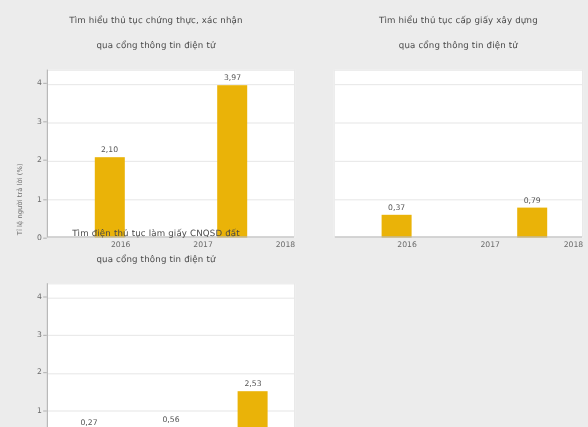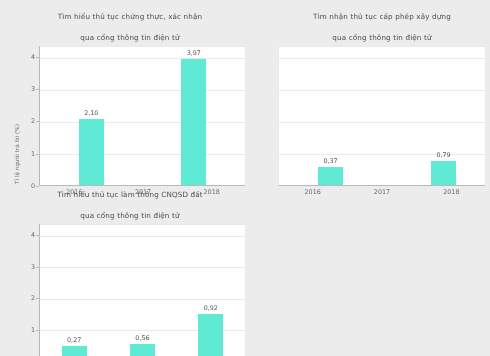--- a/index.html
+++ b/index.html
@@ -25,21 +25,21 @@
   #panel-2 { left: 278px; top: 2px;   width: 208px; height: 176px; }
   #panel-3 { left: 14px;  top: 180px; width: 232px; height: 174px; }
 
   
   .chart-title {
     text-align: center;
     font-size: 7.2px;
     line-height: 1.45;
     color: #4a4a4a;
     letter-spacing: 0.02em;
-    padding: 0 4px 2px 4px;
+    padding: 0 4px 14px 4px;
     white-space: pre-line;
   }
 
   
   .plot-wrap {
     position: relative;
     display: flex;
     flex-direction: row;
     align-items: stretch;
   }
@@ -121,21 +121,21 @@
   .bar-slot {
     flex: 1 1 0;
     height: 100%;
     position: relative;
     display: flex;
     align-items: flex-end;
     justify-content: center;
   }
   .bar {
     width: 25px;
-    background: #5eead4;
+    background: #eab308;
     position: relative;
   }
   .bar-value {
     position: absolute;
     bottom: 100%;
     left: 50%;
     transform: translateX(-50%);
     margin-bottom: 2px;
     font-size: 6.4px;
     color: #555555;
@@ -148,21 +148,21 @@
     margin-top: 2px;
   }
   .xaxis .spacer { flex: 0 0 auto; }
   .xaxis .xticks {
     flex: 1 1 auto;
     display: flex;
     flex-direction: row;
   }
   .xaxis .xtick {
     flex: 1 1 0;
-    text-align: center;
+    text-align: right;
     font-size: 6.4px;
     color: #6b6b6b;
   }
 </style>
 </head>
 <body>
 
 <div class="figure" id="panel-1">
   <div class="chart-title">
     <span>Tìm hiểu thủ tục chứng thực, xác nhận</span><br>
@@ -210,21 +210,21 @@
     <div class="xticks">
       <div class="xtick">2016</div>
       <div class="xtick">2017</div>
       <div class="xtick">2018</div>
     </div>
   </div>
 </div>
 
 <div class="figure" id="panel-2">
   <div class="chart-title">
-    <span>Tìm nhận thủ tục cấp phép xây dựng</span><br>
+    <span>Tìm hiểu thủ tục cấp giấy xây dựng</span><br>
     <span>qua cổng thông tin điện tử</span>
   </div>
   <div class="plot-wrap" style="height:140px;">
     <div class="plot-area" style="border-left:1px solid #e9e9e9;">
       <div class="gridline" style="top:77.01%;"></div>
       <div class="gridline" style="top:54.02%;"></div>
       <div class="gridline" style="top:31.03%;"></div>
       <div class="gridline" style="top:8.05%;"></div>
       <div class="bars">
         <div class="bar-slot">
@@ -245,21 +245,21 @@
     <div class="xticks">
       <div class="xtick">2016</div>
       <div class="xtick">2017</div>
       <div class="xtick">2018</div>
     </div>
   </div>
 </div>
 
 <div class="figure" id="panel-3">
   <div class="chart-title">
-    <span>Tìm hiểu thủ tục làm thông CNQSD đất</span><br>
+    <span>Tìm điện thủ tục làm giấy CNQSD đất</span><br>
     <span>qua cổng thông tin điện tử</span>
   </div>
   <div class="plot-wrap" style="height:138px;">
     <div class="ylabel-rot">
       <span></span>
     </div>
     <div class="ytick-col">
 
       <div class="ytick" style="top:77.01%;">1</div>
       <div class="ytick" style="top:54.02%;">2</div>
@@ -283,21 +283,21 @@
             <span class="bar-value">0,27</span>
           </div>
         </div>
         <div class="bar-slot">
           <div class="bar" style="height:12.87%;">
             <span class="bar-value">0,56</span>
           </div>
         </div>
         <div class="bar-slot">
           <div class="bar" style="height:35.17%;">
-            <span class="bar-value">0,92</span>
+            <span class="bar-value">2,53</span>
           </div>
         </div>
       </div>
 
     </div>
   </div>
 
 </div>
 
 </body></html>

